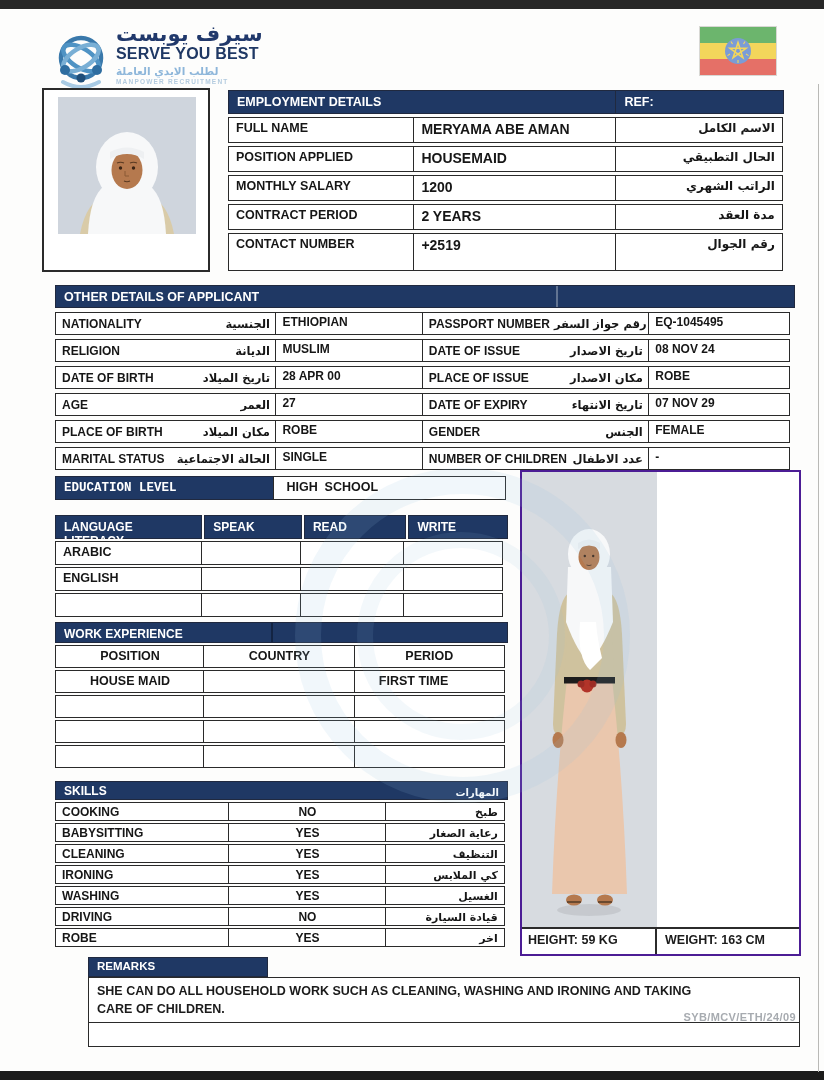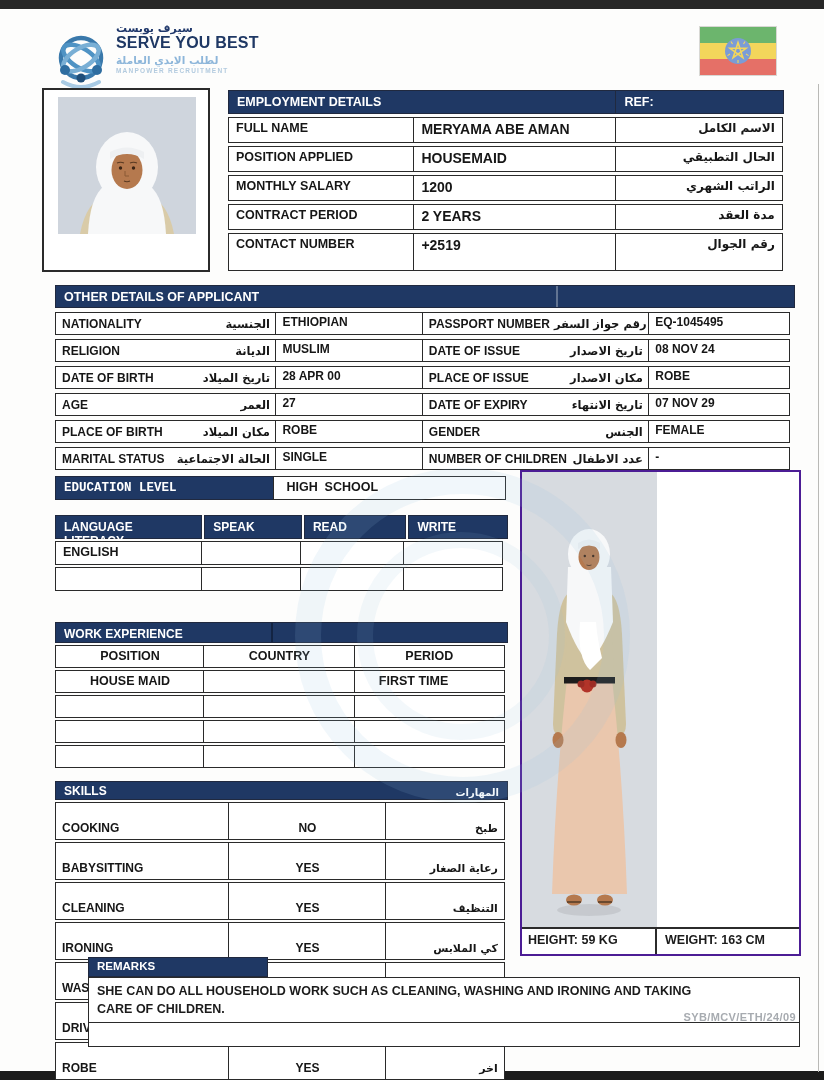--- a/index.html
+++ b/index.html
@@ -11,21 +11,21 @@
   }
   .scan-bar-top { position:absolute; left:0; top:0; width:824px; height:9px; background:#272727; }
   .scan-bar-bottom { position:absolute; left:0; top:1071px; width:824px; height:9px; background:#1b1b1b; }
   .scan-edge-line { position:absolute; left:818px; top:84px; width:1px; height:988px; background:#b9b9b6; }
 
   .ar { font-family:"DejaVu Sans", sans-serif; direction:rtl; unicode-bidi:embed; }
 
   
   .brand { position:absolute; left:55px; top:22px; display:flex; gap:9px; align-items:flex-start; }
   .brand-icon { width:52px; height:66px; margin-top:6px; }
-  .brand-ar   { color:#20386b; font-weight:700; font-size:11px; text-align:left; }
+  .brand-ar   { color:#20386b; font-weight:700; font-size:21px; text-align:center; }
   .brand-en   { color:#1f3864; font-weight:700; font-size:16px; letter-spacing:.2px; line-height:1.05; }
   .brand-ar2  { color:#8db6da; font-weight:700; font-size:10.5px; margin-top:2px; text-align:left; }
   .brand-en2  { color:#b3cbdf; font-weight:700; font-size:6.5px; letter-spacing:1.2px; margin-top:1px; }
 
   .flag { position:absolute; left:700px; top:27px; width:76px; height:48px; box-shadow:0 0 0 1px #d8d8d4; }
 
   
   .photo-box { position:absolute; left:42px; top:88px; width:168px; height:184px; border:2px solid #2b2b2b; background:#fff; }
   .photo-box svg { position:absolute; left:14px; top:7px; }
 
@@ -79,21 +79,21 @@
   .work-row { margin-top:2px; }
   .work-row .cell { height:23px; text-align:center; }
   .wc1 { width:150px; } .wc2 { width:152px; } .wc3 { width:151px; }
   .work-row .left { text-align:left; padding-left:24px; }
 
   
   .skills { position:absolute; left:55px; top:781px; width:453px; }
   .skills-h { display:flex; justify-content:space-between; align-items:flex-end; height:19px; padding:1px 8px; font-size:12px; }
   .skills-h .ar { font-size:10px;margin-left:31px; }
   .skill-row { margin-top:2px; }
-  .skill-row .cell { height:19px; padding:18px 6px; font-size:12px; line-height:1.25; }
+  .skill-row .cell { height:19px; padding:2px 6px; font-size:12px; line-height:1.25; }
   .sc1 { width:175px; } .sc2 { width:158px; text-align:center; } .sc3 { width:120px; text-align:right; }
   .sc3 .ar { font-size:11px; }
 
   
   .fullbody { position:absolute; left:520px; top:470px; width:281px; height:486px; border:2px solid #4c1d95; background:#fff; }
   .fb-photo { position:absolute; left:0; top:0; }
   .fb-row { position:absolute; left:0; bottom:0; width:100%; height:27px; border-top:2px solid #2b2b2b; display:flex; background:#fff; }
   .fb-h { width:135px; border-right:2px solid #2b2b2b; padding:4px 6px; font-weight:700; font-size:12.5px; }
   .fb-w { flex:1; padding:4px 8px; font-weight:700; font-size:12.5px; }
 
@@ -286,20 +286,26 @@
     <div class="navy edu-l">EDUCATION LEVEL</div>
     <div class="cell edu-v">HIGH  SCHOOL</div>
   </div>
 
   <div class="lang">
     <div class="lang-h">
       <div class="navy lh1">LANGUAGE LITERACY</div>
       <div class="navy lh2">SPEAK</div>
       <div class="navy lh3">READ</div>
       <div class="navy lh4">WRITE</div>
+    </div>
+    <div class="trow lang-row">
+      <div class="cell lc1">ARABIC</div>
+      <div class="cell lc2"></div>
+      <div class="cell lc3"></div>
+      <div class="cell lc4"></div>
     </div>
     <div class="trow lang-row">
       <div class="cell lc1">ENGLISH</div>
       <div class="cell lc2"></div>
       <div class="cell lc3"></div>
       <div class="cell lc4"></div>
     </div>
     <div class="trow lang-row">
       <div class="cell lc1"></div>
       <div class="cell lc2"></div>

